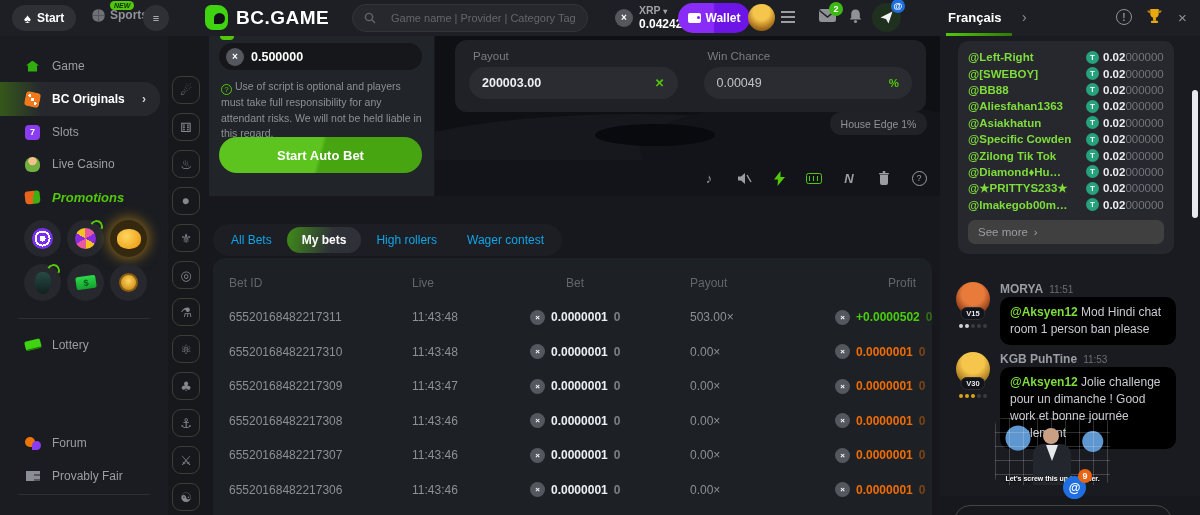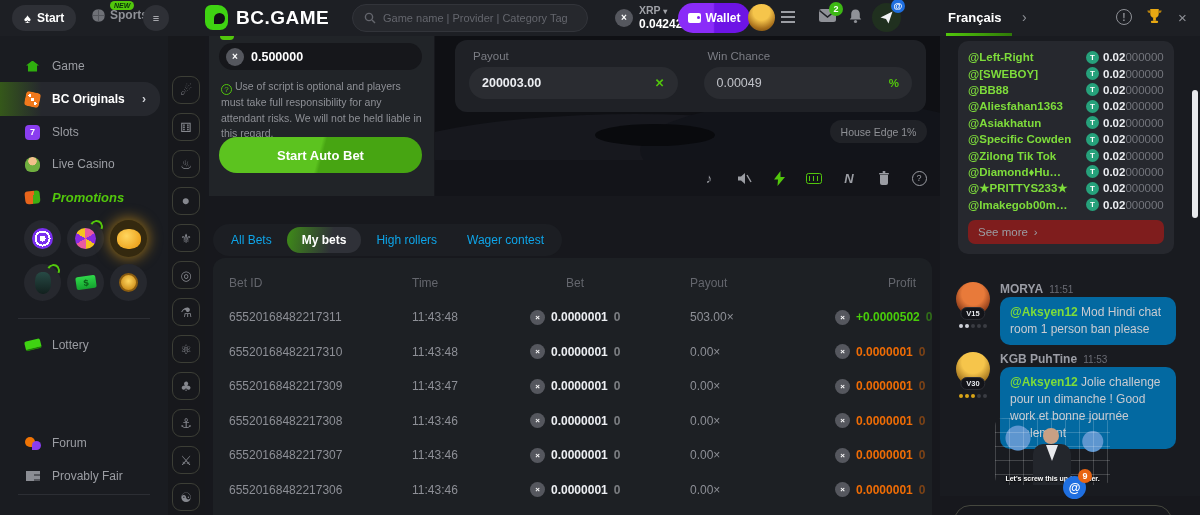--- a/index.html
+++ b/index.html
@@ -19,21 +19,21 @@
     background-image:linear-gradient(#55575d 1px,transparent 1px),linear-gradient(90deg,#55575d 1px,transparent 1px);
     background-size:6px 6px; }
   .menu-circle { position:absolute; left:143px; top:5px; width:26px; height:26px; border-radius:50%;
     background:#2e3036; color:#c8cace; font-size:11px; display:flex; align-items:center; justify-content:center; }
   #logo { position:absolute; left:205px; top:5px; display:flex; align-items:center; gap:8px; }
   .logo-mark { width:23px; height:25px; background:#3fd312; border-radius:6px 10px 8px 8px; position:relative; }
   .logo-mark:after { content:''; position:absolute; right:3px; top:8px; width:11px; height:11px;
     background:#101114; border-radius:50% 50% 50% 0; }
   .logo-text { color:#fff; font-size:19px; font-weight:bold; letter-spacing:.5px; }
   #search-bar { position:absolute; left:352px; top:4px; width:236px; height:28px; background:#26282d;
-    border:1px solid #32343a; border-radius:14px; display:flex; align-items:center; gap:7px; padding:0 11px; }
+    border:1px solid #32343a; border-radius:14px; display:flex; align-items:center; gap:15px; padding:0 11px; }
   #search-bar input { background:transparent; border:none; outline:none; color:#9b9da3; font-size:11px; width:190px;
     font-family:"Liberation Sans",sans-serif; }
   #search-bar input::placeholder { color:#64666d; }
   .sicon { width:12px; height:12px; flex:0 0 auto; }
   #balance { position:absolute; left:615px; top:4px; display:flex; align-items:center; gap:6px; }
   .coin { display:inline-flex; align-items:center; justify-content:center; width:18px; height:18px;
     border-radius:50%; background:#55575e; color:#fff; font-size:10px; font-weight:bold; flex:0 0 auto; }
   .bal-col { display:flex; flex-direction:column; line-height:13px; }
   .bal-cur { color:#9fa1a7; font-size:10.5px; font-weight:bold; }
   .bal-amt { color:#fff; font-size:12px; font-weight:bold; }
@@ -125,21 +125,21 @@
   .hill2 { position:absolute; right:-60px; top:64px; width:360px; height:100px; background:#12141a; border-radius:50%; }
   .hill3 { position:absolute; left:160px; top:88px; width:120px; height:22px; background:#090a0d; border-radius:50%; }
   #fields-card { position:absolute; left:250px; top:4px; width:471px; height:72px; background:#1f2126; border-radius:12px;
     display:flex; padding:8px 14px; gap:26px; z-index:2; }
   .field { flex:1; }
   .field-label { color:#7b7d84; font-size:11.5px; margin:2px 0 5px 4px; }
   .field-input { height:32px; background:#2a2c31; border-radius:16px; display:flex; align-items:center; padding:0 13px; }
   .field-input .val { color:#eceef2; font-size:12.5px; font-weight:bold; }
   .field-input .val.lite { color:#c0c2c8; font-weight:normal; }
   .field-suffix { margin-left:auto; color:#52c70c; font-size:11.5px; font-weight:bold; }
-  #house-edge { position:absolute; left:625px; top:84px; width:97px; height:23px; background:#202227; border-radius:12px;
+  #house-edge { position:absolute; left:625px; top:76px; width:97px; height:23px; background:#202227; border-radius:12px;
     color:#8f9196; font-size:10.5px; display:flex; align-items:center; justify-content:center; z-index:2; }
   #game-toolbar { position:absolute; left:230px; top:124px; width:505px; height:36px; background:#131419; }
   .tool { position:absolute; top:9px; width:18px; height:18px; display:flex; align-items:center; justify-content:center;
     color:#9b9da3; font-size:13px; }
   .tool.green { color:#52c70c; }
   .kbd { width:16px; height:11px; border:1.5px solid #52c70c; border-radius:2.5px;
     background:linear-gradient(90deg,#52c70c 1.5px,transparent 1.5px); background-size:4px 100%; background-position:2px 2px;
     background-repeat:repeat-x; background-clip:content-box; padding:2px; }
   .circle-q { width:15px; height:15px; border:1.5px solid #9b9da3; border-radius:50%; font-size:9px;
     display:flex; align-items:center; justify-content:center; }
@@ -165,34 +165,34 @@
 
   
   #chat { position:absolute; left:940px; top:36px; width:260px; height:479px; background:#191b20; }
   #rain-bubble { position:absolute; left:18px; top:5px; width:216px; background:#26282e; border-radius:10px; padding:8px 10px 10px; }
   .rain-row { display:flex; align-items:center; height:16.4px; }
   .rain-name { color:#7edc3b; font-size:11.5px; font-weight:bold; width:118px; overflow:hidden; white-space:nowrap; }
   .usdt { width:13px; height:13px; border-radius:50%; background:#26a17b; color:#fff; font-size:8px; font-weight:bold;
     display:inline-flex; align-items:center; justify-content:center; margin-right:4px; }
   .rain-amt { color:#eceef2; font-size:11.5px; font-weight:bold; }
   .rain-amt em { font-style:normal; color:#74767d; font-weight:normal; }
-  #see-more { margin-top:7px; height:24px; background:#7f1d1d; border-radius:7px; display:flex; align-items:center;
+  #see-more { margin-top:7px; height:24px; background:#404040; border-radius:7px; display:flex; align-items:center;
     padding:0 10px; gap:6px; color:#9b9da3; font-size:11.5px; }
   #congrats { margin-top:11px; color:#6f7178; font-size:12px; padding-left:2px; }
   .msg-avatar { position:absolute; left:16px; width:34px; height:34px; border-radius:50%; }
   .av1 { background:radial-gradient(circle at 50% 35%,#e87a3a 0 40%,#7a2f12 80%); }
   .av2 { background:radial-gradient(circle at 50% 30%,#f6c54b 0 38%,#8a5c10 85%); }
   .lvl-pill { position:absolute; left:50%; transform:translateX(-50%); bottom:-4px; background:#131419; color:#e8eaee;
     font-size:7.5px; font-weight:bold; padding:1px 5px; border-radius:7px; border:1px solid #2c2e34; }
   .lvl-dots { position:absolute; left:50%; transform:translateX(-50%); bottom:-12px; display:flex; gap:2px; }
   .dot { width:4px; height:4px; border-radius:50%; background:#3a3c42; }
   .dot.on { background:#cfd1d8; } .dot.gold { background:#d9a417; }
   .msg-name { position:absolute; left:60px; color:#9b9da5; font-size:12px; font-weight:bold; }
   .msg-time { color:#6b6d75; font-size:10px; font-weight:normal; margin-left:6px; }
-  .msg-bubble { position:absolute; left:60px; width:176px; background:#0369a1; border-radius:10px; padding:7px 10px;
+  .msg-bubble { position:absolute; left:60px; width:176px; background:#000000; border-radius:10px; padding:7px 10px;
     color:#c9cbd1; font-size:12px; line-height:1.42; }
   .mention { color:#7edc3b; font-weight:bold; }
   #chat-image { position:absolute; left:55px; top:382px; width:115px; height:67px; border-radius:8px; overflow:hidden;
     background:linear-gradient(#2f73b8,#1c4f8f);
     background-image:linear-gradient(rgba(255,255,255,.18) 1px,transparent 1px),linear-gradient(90deg,rgba(255,255,255,.18) 1px,transparent 1px),radial-gradient(circle at 20% 30%,#5e96cf 0 12px,transparent 13px),radial-gradient(circle at 85% 35%,#5e96cf 0 10px,transparent 11px);
     background-size:14px 14px,14px 14px,100% 100%,100% 100%; }
   .anchor-head { position:absolute; left:48px; top:10px; width:16px; height:16px; border-radius:50%; background:#c9a084; }
   .anchor-body { position:absolute; left:38px; top:26px; width:38px; height:44px; border-radius:10px 10px 0 0; background:#23262c; }
   .anchor-shirt { position:absolute; left:51px; top:27px; width:12px; height:16px; background:#e8e9ec; clip-path:polygon(0 0,100% 0,50% 100%); }
   #chat-image .caption { position:absolute; left:0; right:0; bottom:3px; text-align:center; color:#fff;
@@ -435,21 +435,21 @@
   <div id="tabs">
     <div class="tab">All Bets</div>
     <div class="tab active">My bets</div>
     <div class="tab">High rollers</div>
     <div class="tab">Wager contest</div>
   </div>
 
   <div id="bets-table">
     <div class="trow thead">
       <span>Bet ID</span>
-      <span>Time</span>
+      <span>Live</span>
       <span style="padding-left:36px">Bet</span>
       <span>Payout</span>
       <span class="col-profit">Profit</span>
     </div>
 
     <div class="trow">
       <span class="c-id">65520168482217311</span>
       <span class="c-time">11:43:48</span>
       <span class="c-bet">
           <span class="coin">×</span>

